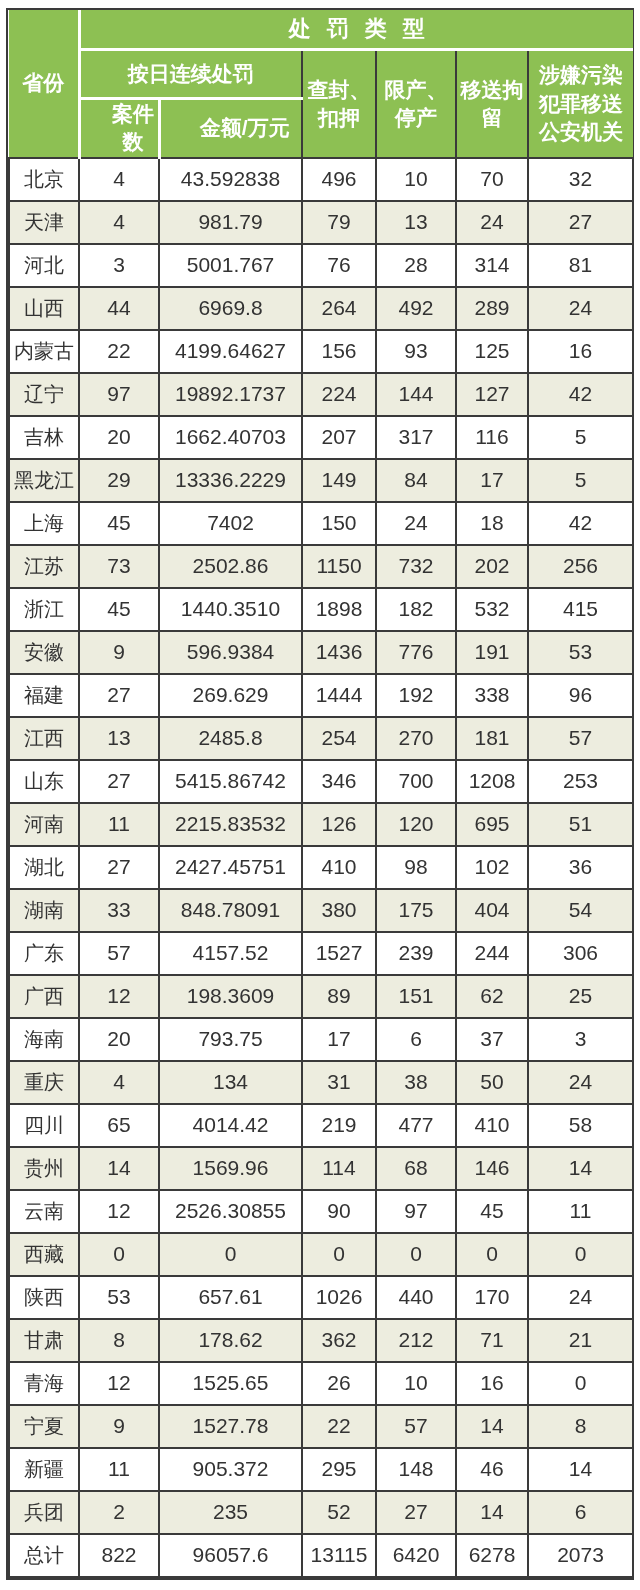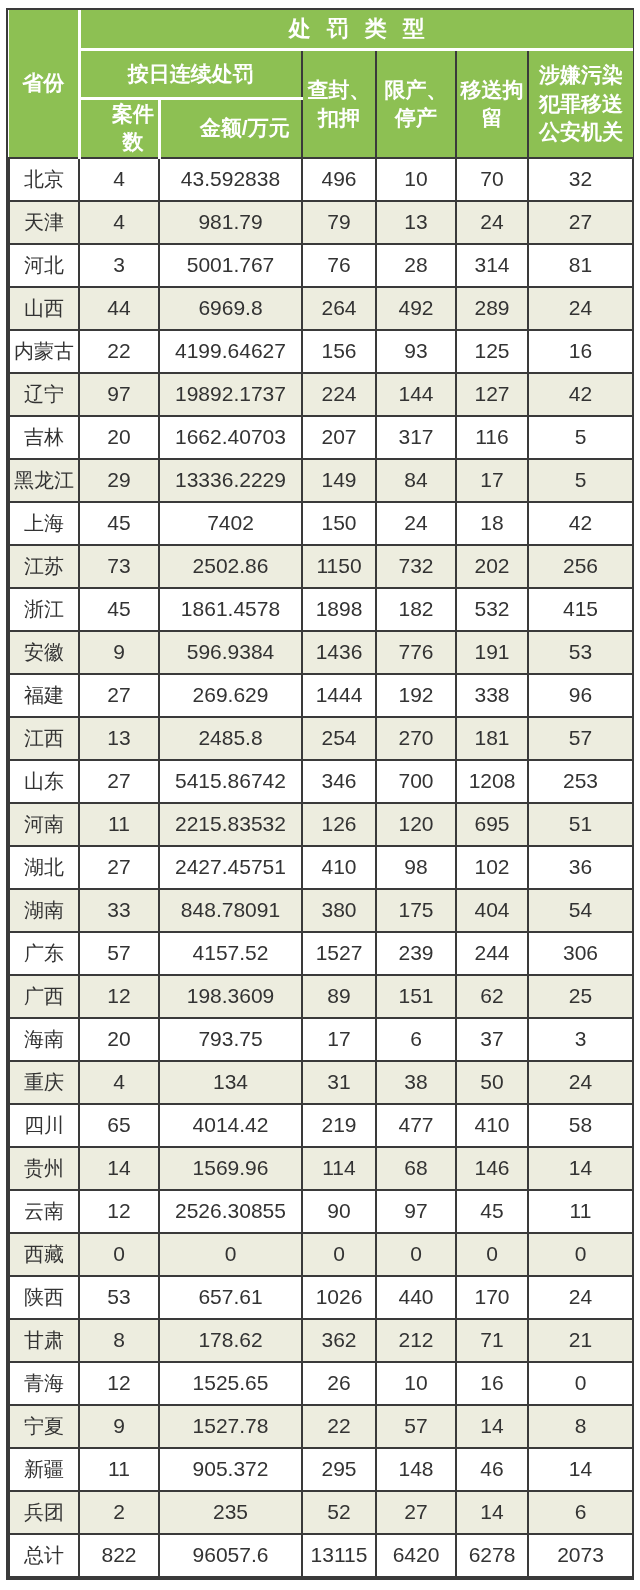--- a/index.html
+++ b/index.html
@@ -205,21 +205,21 @@
             <td class="num-cell">73</td>
             <td class="num-cell">2502.86</td>
             <td class="num-cell">1150</td>
             <td class="num-cell">732</td>
             <td class="num-cell">202</td>
             <td class="num-cell">256</td>
           </tr>
           <tr>
             <td class="prov-cell">浙江</td>
             <td class="num-cell">45</td>
-            <td class="num-cell">1861.4578</td>
+            <td class="num-cell">1440.3510</td>
             <td class="num-cell">1898</td>
             <td class="num-cell">182</td>
             <td class="num-cell">532</td>
             <td class="num-cell">415</td>
           </tr>
           <tr class="alt">
             <td class="prov-cell">安徽</td>
             <td class="num-cell">9</td>
             <td class="num-cell">596.9384</td>
             <td class="num-cell">1436</td>

